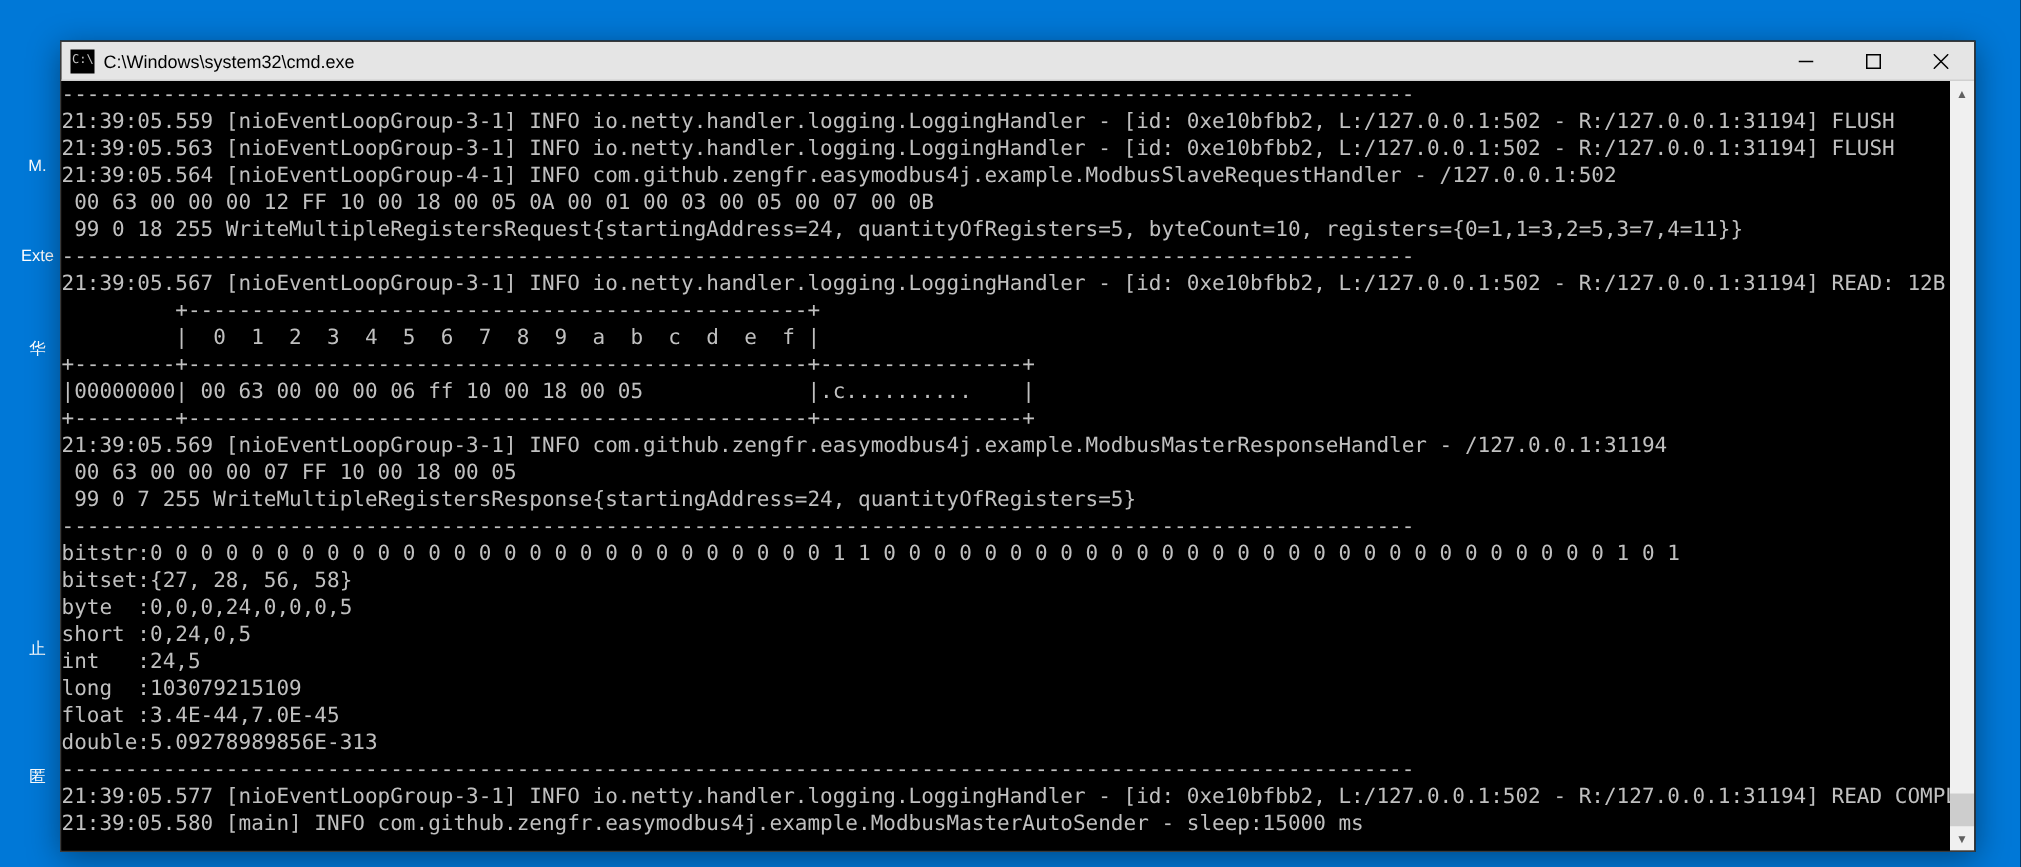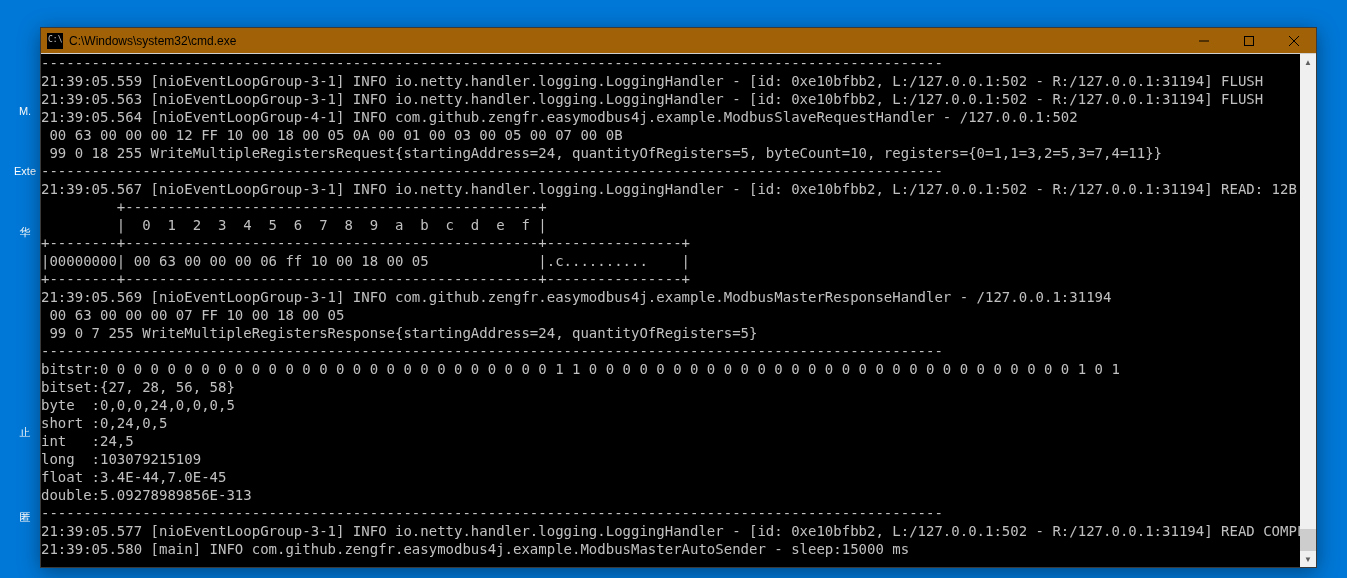--- a/index.html
+++ b/index.html
@@ -31,21 +31,21 @@
       width: 1277px;
       height: 541px;
       background: #000;
       border: 1px solid #3a3a3a;
       box-shadow: 0 4px 20px rgba(0,0,0,0.4);
       display: flex;
       flex-direction: column;
     }
     .titlebar {
       height: 26px;
-      background: #a16207;
+      background: #e5e5e5;
       display: flex;
       align-items: center;
       border-bottom: 1px solid #d0d0d0;
     }
     .titlebar-icon {
       width: 16px;
       height: 16px;
       margin: 0 6px 0 6px;
       background: #000;
       display: inline-block;

